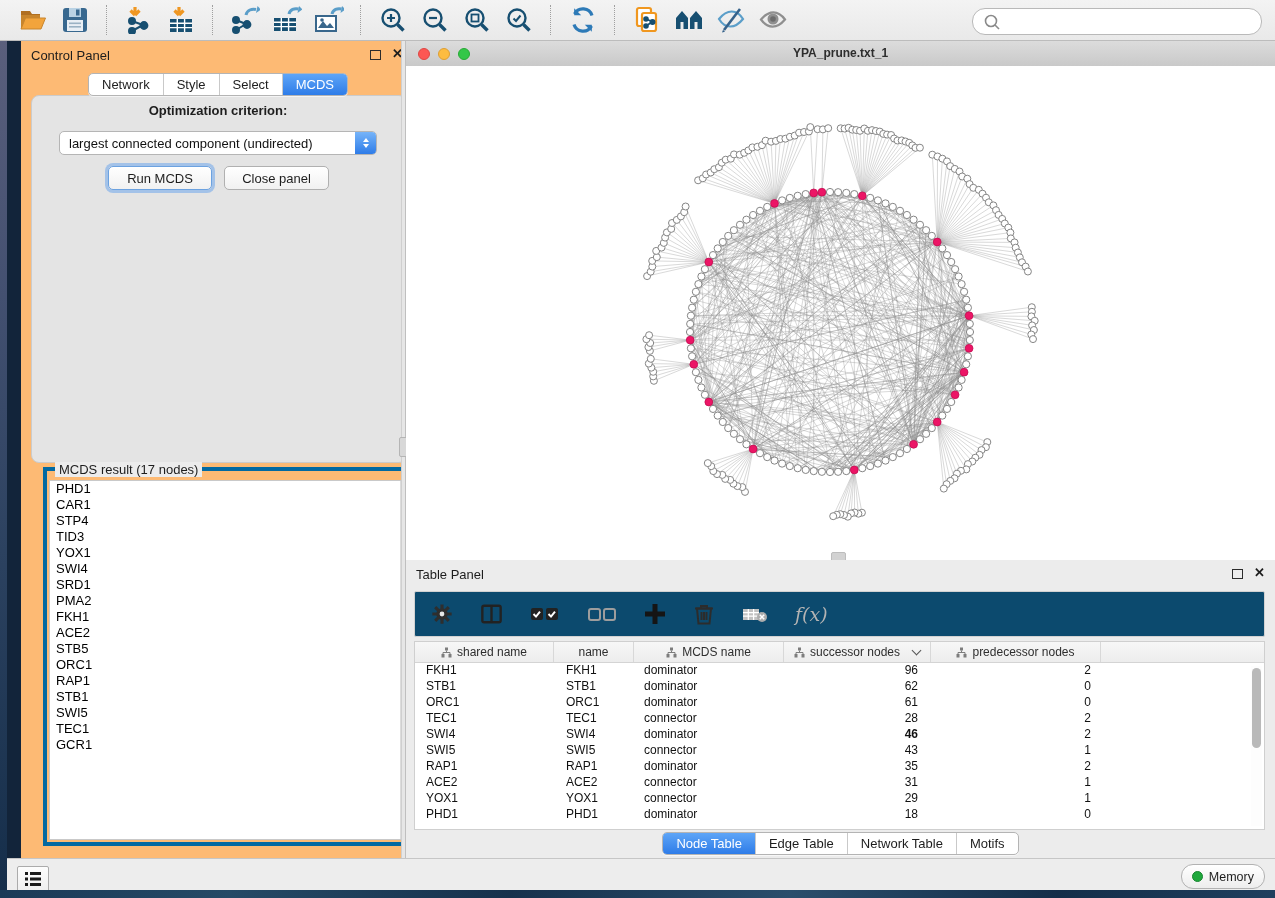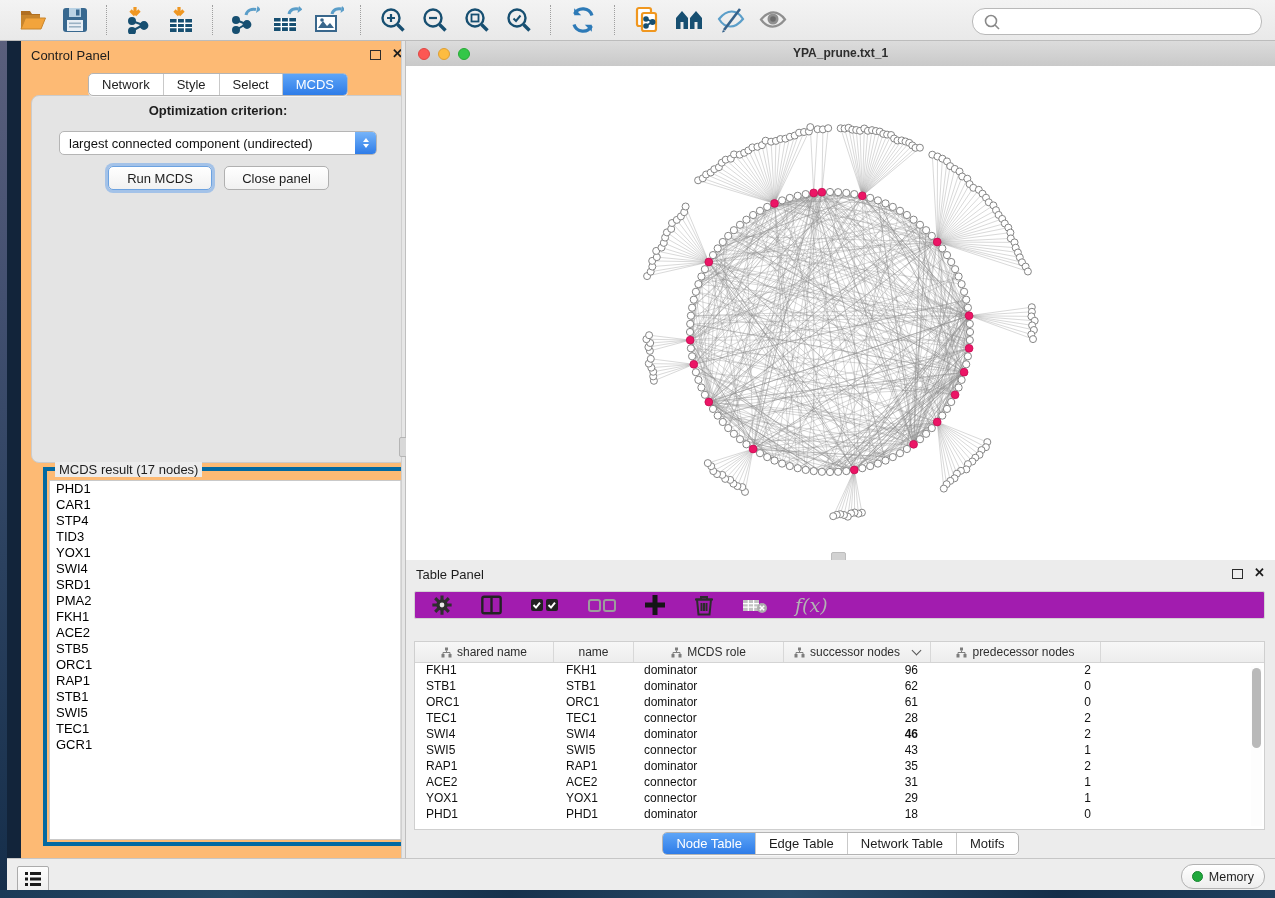--- a/index.html
+++ b/index.html
@@ -59,21 +59,21 @@
   #net-titlebar{position:absolute;left:0;top:0;width:100%;height:25px;
     background:linear-gradient(#dcdcdc,#c9c9c9);border-bottom:1px solid #a9a9a9;}
   .tl{position:absolute;top:6.5px;width:12px;height:12px;border-radius:50%;box-sizing:border-box;}
   #tl-close{left:12px;background:#fc5753;border:1px solid #df4744;}
   #tl-min{left:32px;background:#fdbc40;border:1px solid #de9f34;}
   #tl-zoom{left:52px;background:#33c748;border:1px solid #27aa35;}
   #net-title{position:absolute;width:100%;top:5px;text-align:center;font-size:12px;font-weight:bold;color:#2d2d2d;}
   #net-canvas{position:absolute;left:0;top:25px;width:869px;height:494px;background:#fff;}
   
   #table-panel{left:406px;top:560px;width:869px;height:298px;background:#ececec;}
-  #tp-toolbar{position:absolute;left:8px;top:31px;width:851px;height:28px;background:#a21caf;
+  #tp-toolbar{position:absolute;left:8px;top:31px;width:851px;height:46px;background:#0c4a6e;
     border:1px solid #d2d2d2;border-radius:2px;display:flex;align-items:center;padding-left:16px;box-sizing:border-box;gap:27px;}
   #node-table{position:absolute;left:8px;top:81px;width:851px;height:189px;background:#fff;border:1px solid #cfcfcf;box-sizing:border-box;}
   #tbl-header{position:absolute;left:0;top:0;width:100%;height:20px;background:linear-gradient(#f7f7f7,#ededed);
     border-bottom:1px solid #d4d4d4;display:flex;}
   .hcell{height:20px;box-sizing:border-box;border-right:1px solid #d8d8d8;display:flex;align-items:center;justify-content:center;
     font-size:12px;color:#2e2e2e;gap:5px;position:relative;}
   .hcell .sortchev{width:6px;height:6px;border-right:1.5px solid #555;border-bottom:1.5px solid #555;transform:rotate(45deg);margin-left:8px;margin-top:-3px;}
   #tbl-rows{position:absolute;left:0;top:20px;width:100%;}
   .trow{display:flex;height:16px;}
   .tcell{box-sizing:border-box;font-size:12px;color:#111;line-height:16px;white-space:nowrap;overflow:hidden;}
@@ -1282,21 +1282,21 @@
         <div class="hcell" style="width: 80px;">
           <span>name</span>
         </div>
         <div class="hcell" style="width: 150px;">
           <svg width="11" height="11" viewBox="0 0 11 11">
             <rect x="4" y="0.5" width="3" height="3" fill="#7d7d7d"></rect>
             <path d="M5.5 3.5v2M2 7.5v-2h7v2" stroke="#7d7d7d" fill="none"></path>
             <rect x="0.5" y="7" width="3" height="3.5" fill="#7d7d7d"></rect>
             <rect x="7.5" y="7" width="3" height="3.5" fill="#7d7d7d"></rect>
           </svg>
-          <span>MCDS role</span>
+          <span>MCDS name</span>
         </div>
         <div class="hcell" style="width: 147px;">
           <svg width="11" height="11" viewBox="0 0 11 11">
             <rect x="4" y="0.5" width="3" height="3" fill="#7d7d7d"></rect>
             <path d="M5.5 3.5v2M2 7.5v-2h7v2" stroke="#7d7d7d" fill="none"></path>
             <rect x="0.5" y="7" width="3" height="3.5" fill="#7d7d7d"></rect>
             <rect x="7.5" y="7" width="3" height="3.5" fill="#7d7d7d"></rect>
           </svg>
           <span>successor nodes</span>
           <span class="sortchev"></span>

